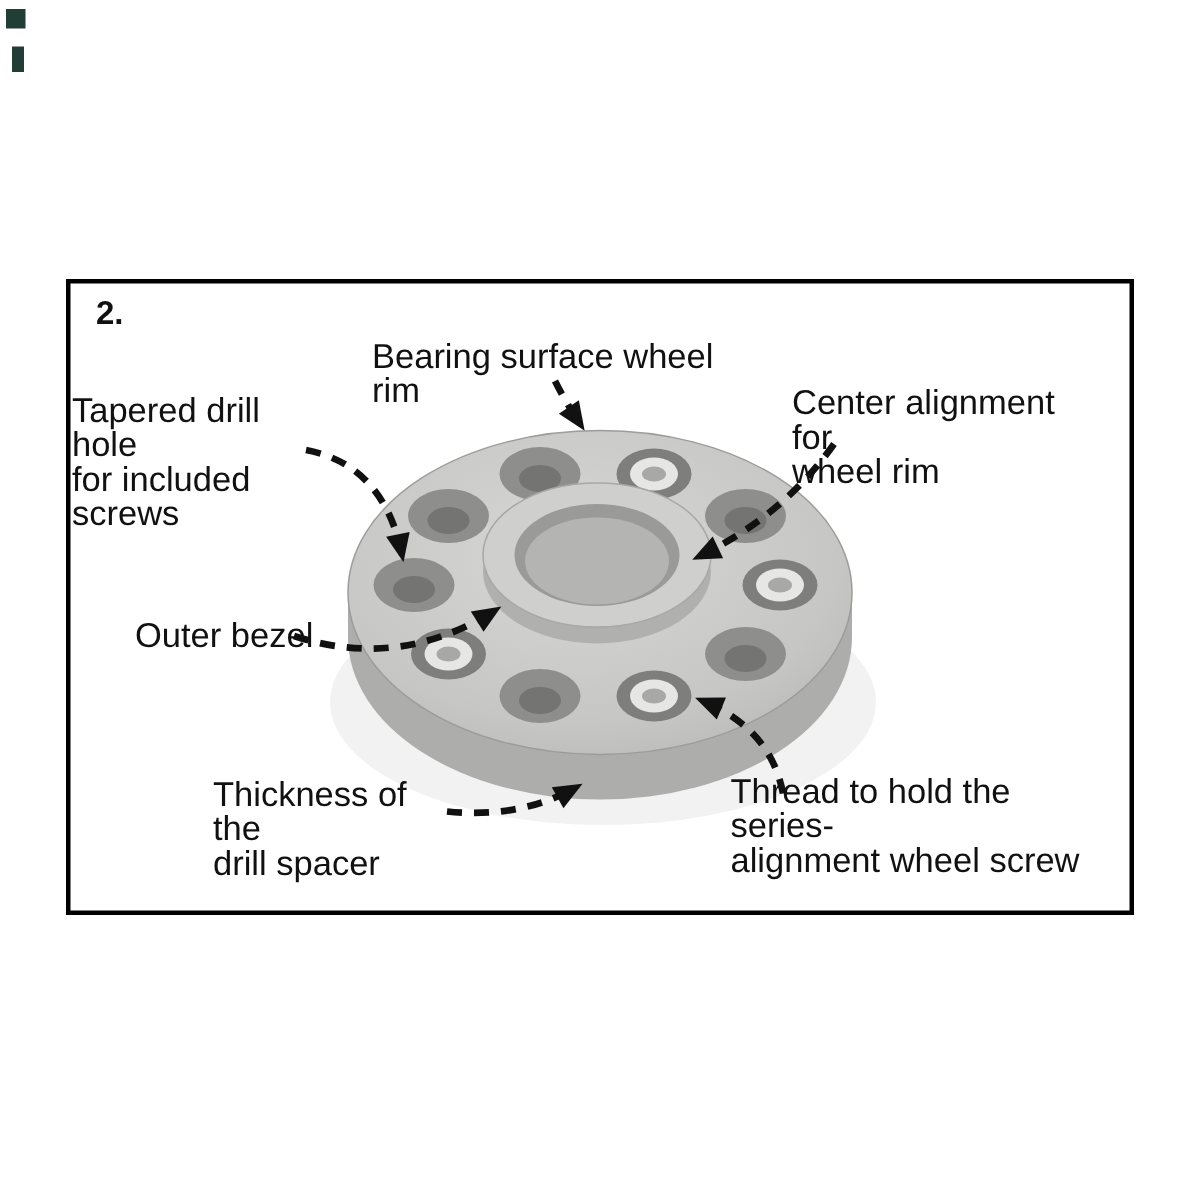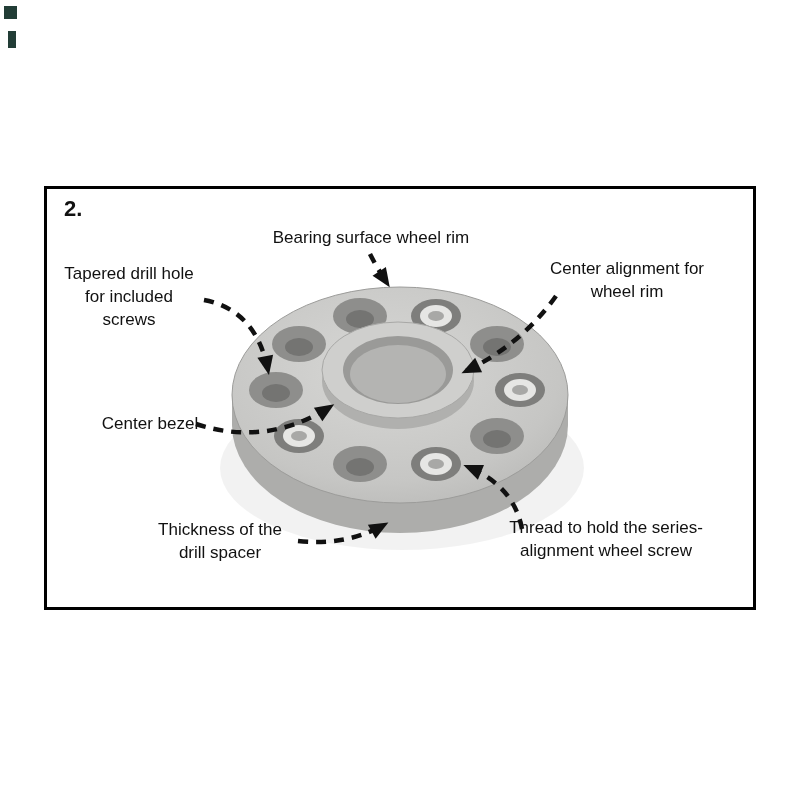--- a/index.html
+++ b/index.html
@@ -26,23 +26,23 @@
   .art { position: absolute; left: 0; top: 0; pointer-events: none; }
 
   .step {
     position: absolute;
     left: 64px; top: 196px;
     font-size: 22px;
     font-weight: bold;
   }
   .label {
     position: absolute;
-    font-size: 17px;
+    font-size: 23px;
     line-height: 23px;
-    text-align: center;
+    text-align: left;
     white-space: pre-line;
   }
   .lbl-bearing   { left: 248px; top: 226px; width: 246px; }
   .lbl-tapered   { left: 48px;  top: 262px; width: 162px; }
   .lbl-center    { left: 528px; top: 257px; width: 198px; }
   .lbl-bezel     { left: 90px;  top: 412px; width: 120px; }
   .lbl-thickness { left: 142px; top: 518px; width: 156px; }
   .lbl-thread    { left: 487px; top: 516px; width: 238px; }
 </style>
 </head>
@@ -144,19 +144,19 @@
   </svg>
 
   <div class="step">2.</div>
 
   <div class="label lbl-bearing">Bearing surface wheel rim</div>
   <div class="label lbl-center">Center alignment for
 wheel rim</div>
   <div class="label lbl-tapered">Tapered drill hole
 for included
 screws</div>
-  <div class="label lbl-bezel">Center bezel</div>
+  <div class="label lbl-bezel">Outer bezel</div>
   <div class="label lbl-thickness">Thickness of the
 drill spacer</div>
   <div class="label lbl-thread">Thread to hold the series-
 alignment wheel screw</div>
 
 </div>
 
 </body></html>

